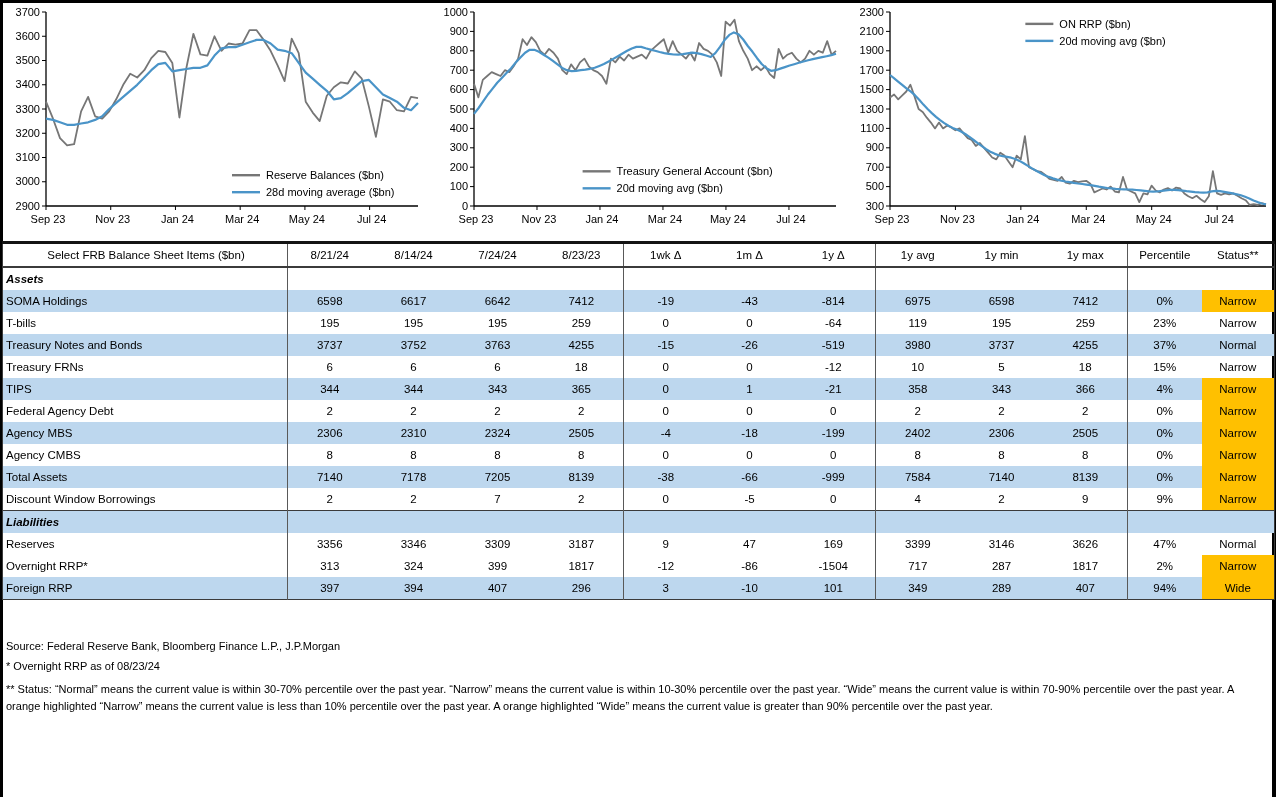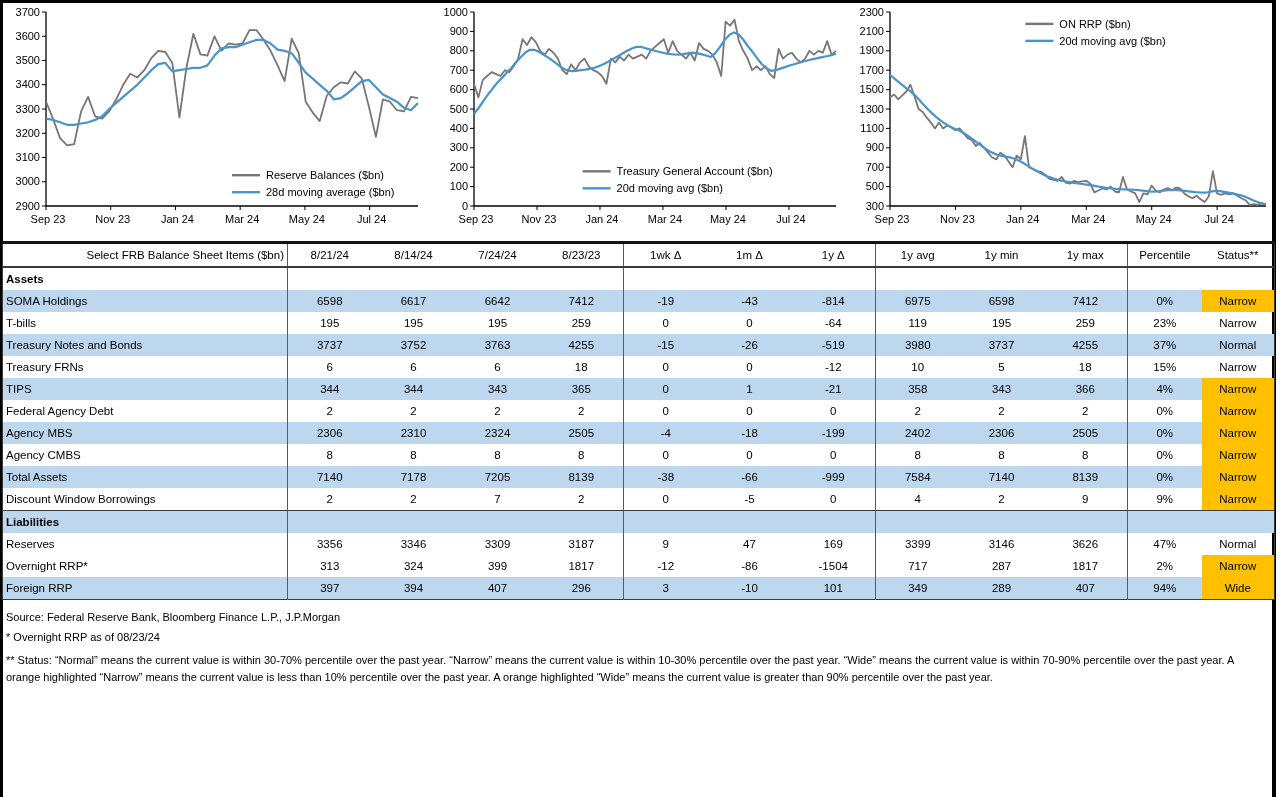--- a/index.html
+++ b/index.html
@@ -13,31 +13,31 @@
   .chart{position:absolute;top:0;height:234px;}
   #chart-0{left:0;width:424px;}
   #chart-1{left:428px;width:414px;}
   #chart-2{left:844px;width:428px;}
   svg text{font-family:"Liberation Sans","DejaVu Sans",sans-serif;fill:#000;}
   table.bs{position:absolute;left:2px;top:241px;width:1272px;border-collapse:collapse;
            table-layout:fixed;border:1px solid #3b3b3b;border-top:3px solid #141414;}
   table.bs th,table.bs td{height:22px;padding:0 3px;font-size:11.5px;font-weight:normal;
            white-space:nowrap;overflow:hidden;}
   table.bs thead th{border-bottom:2px solid #3b3b3b;text-align:center;}
-  table.bs thead th.label-col{text-align:right;padding-left:5px;}
+  table.bs thead th.label-col{text-align:center;padding-left:5px;}
   td.num{text-align:center;}
   td.label-col{text-align:left;padding-left:5px;}
   td.ind1{padding-left:12px;}
   td.ind2{padding-left:18px;margin-top:20px;}
   tr.shaded td{background:#BDD7EE;}
-  tr.section td{font-weight:bold;}
+  tr.section td{font-weight:bold;font-style:italic;}
   tr.section{border-top:1px solid #3b3b3b;}
   .sep{border-left:1px solid #595959;}
   td.hl{background:#FFC000 !important;}
-  .footer{position:absolute;left:2px;top:609px;width:1274px;font-size:11px;}
+  .footer{position:absolute;left:2px;top:638px;width:1274px;font-size:11px;}
   .footer .line{padding:3px 4px 0 4px;}
   .footer .src{padding-top:2px;}
   .footer .fn1{padding-top:8px;}
   .footer .fn2{padding-top:9px;line-height:1.5;padding-right:6px;}
 </style>
 </head>
 <body>
 
 <div class="page">
   <div class="frame top"></div>

